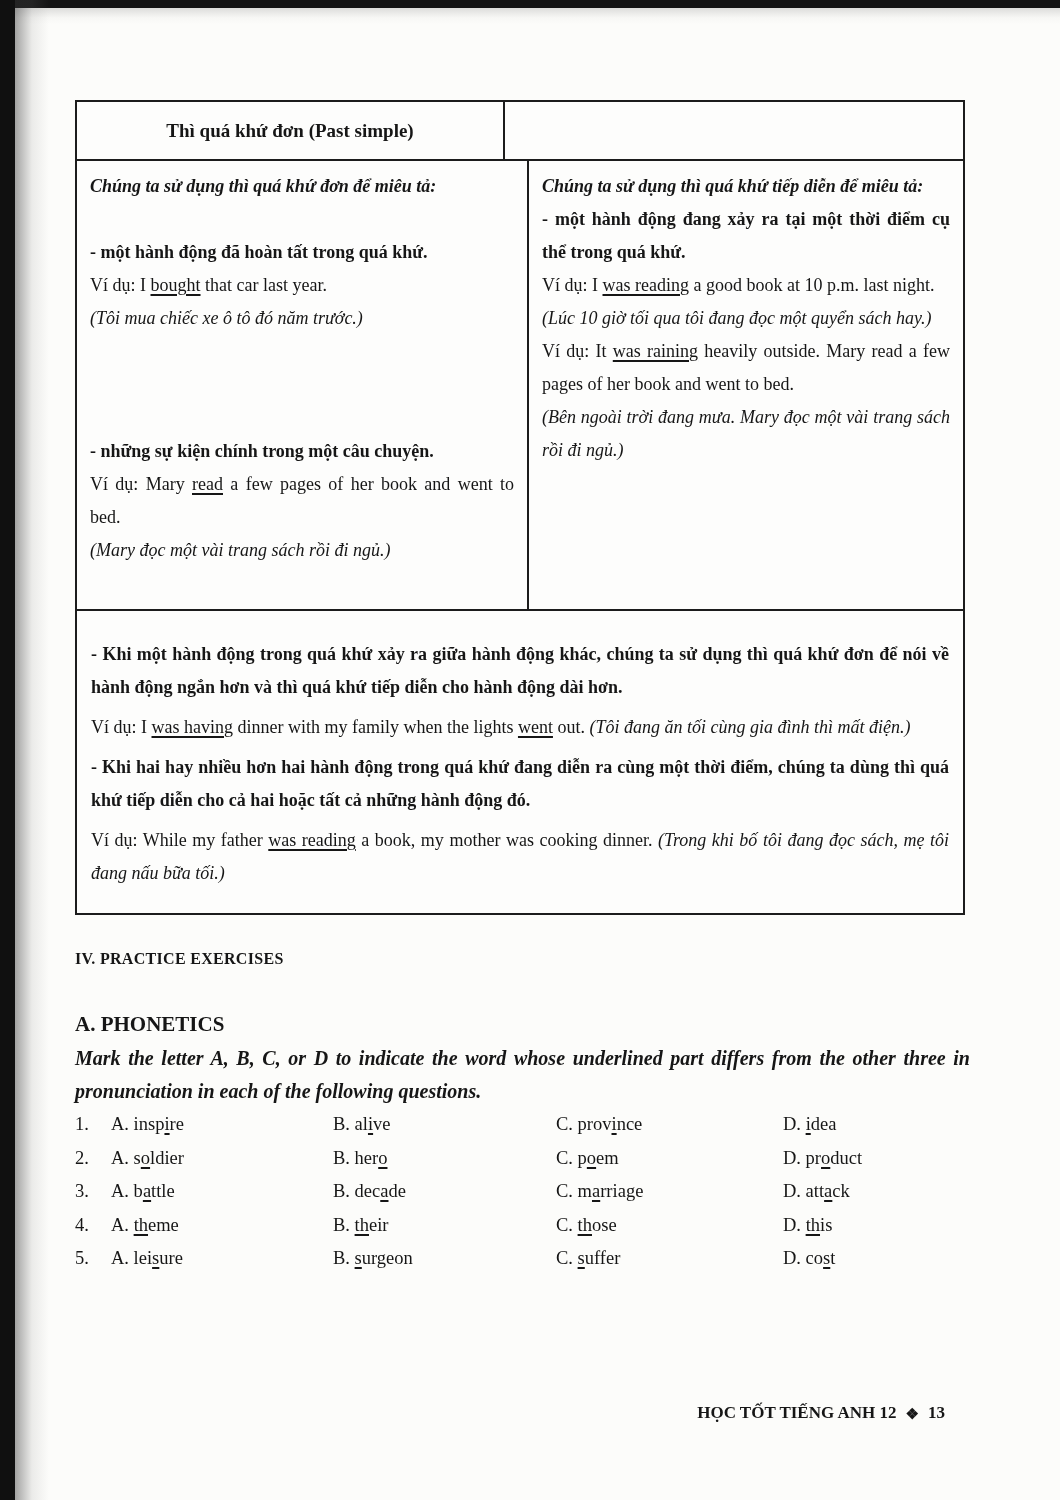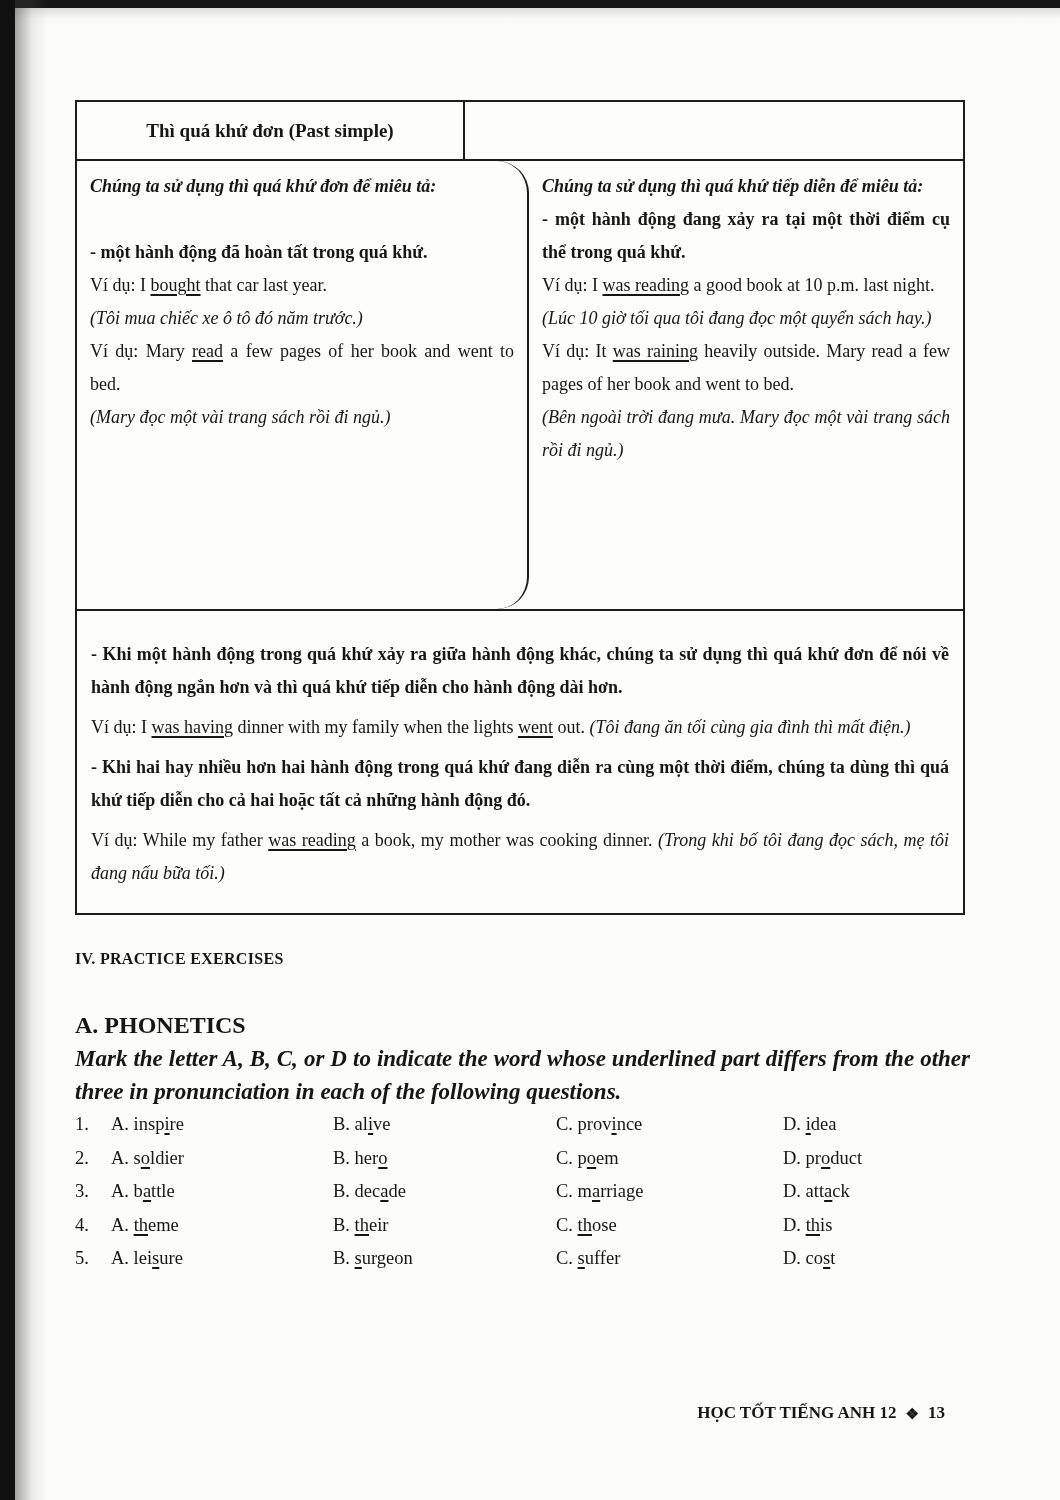--- a/index.html
+++ b/index.html
@@ -28,38 +28,38 @@
   .u  { text-decoration:underline; text-decoration-thickness:1.5px; text-underline-offset:3px; }
 
   
   .tbl {
     position:absolute; left:75px; top:100px; width:890px;
     border:2px solid #1c1c1c; font-size:18px; line-height:33px;
     background:#fdfdfc;
   }
   .tbl-header { display:flex; border-bottom:2px solid #1c1c1c; }
   .th { padding:12px 8px; font-weight:bold; font-size:19px; text-align:center; }
-  .th-left { width:388px; border-right:2px solid #1c1c1c; }
+  .th-left { width:428px; border-right:2px solid #1c1c1c; }
   .th-right { flex:1; }
 
   .tbl-body { display:flex; border-bottom:2px solid #1c1c1c; min-height:450px; }
   .td { padding:9px 13px; text-align:justify; }
-  .td-left { width:452px; border-right:2px solid #1c1c1c;border-radius:32px; }
+  .td-left { width:452px; border-right:2px solid #1c1c1c; }
   .td-right { flex:1;border-radius:22px; }
   .mb-line { margin-bottom:33px; }
   .mt-gap  { margin-top:100px; }
 
   .tbl-notes { padding:27px 14px 16px 14px; }
   .tbl-notes p { text-align:justify; margin-bottom:7px; }
 
   
   .sec  { position:absolute; left:75px; top:950px; font-size:16px; font-weight:bold; letter-spacing:0.3px; }
-  .sub  { position:absolute; left:75px; top:1012px; font-size:24px; font-weight:bold; }
+  .sub  { position:absolute; left:75px; top:1012px; font-size:21px; font-weight:bold; }
   .instr{ position:absolute; left:75px; top:1042px; width:895px;
-          font-size:23px; font-weight:bold; font-style:italic; line-height:33px; text-align:justify; }
+          font-size:20px; font-weight:bold; font-style:italic; line-height:33px; text-align:justify; }
 
   
   .questions { position:absolute; left:75px; top:1108px; width:890px; font-size:18.5px; }
   .qrow { display:flex; height:33.5px; align-items:center; }
   .qnum { width:36px; }
   .opt  { display:inline-block; }
   .optA { width:222px; }
   .optB { width:223px; }
   .optC { width:227px; }
   .optD { flex:1; }
@@ -84,20 +84,21 @@
     <div class="tbl-header">
       <div class="th th-left">Thì quá khứ đơn (Past simple)</div>
     </div>
 
     <div class="tbl-body">
       <div class="td td-left">
         <p class="bi mb-line">Chúng ta sử dụng thì quá khứ đơn để miêu tả:</p>
         <p class="b">- một hành động đã hoàn tất trong quá khứ.</p>
         <p><span>Ví dụ: I </span><span class="u">bought</span><span> that car last year.</span></p>
         <p class="it">(Tôi mua chiếc xe ô tô đó năm trước.)</p>
+        <p class="b mt-gap">- những sự kiện chính trong một câu chuyện.</p>
         <p><span>Ví dụ: Mary </span><span class="u">read</span><span> a few pages of her book and went to bed.</span></p>
         <p class="it">(Mary đọc một vài trang sách rồi đi ngủ.)</p>
       </div>
 
       <div class="td td-right">
         <p class="bi">Chúng ta sử dụng thì quá khứ tiếp diễn để miêu tả:</p>
         <p class="b">- một hành động đang xảy ra tại một thời điểm cụ thể trong quá khứ.</p>
         <p><span>Ví dụ: I </span><span class="u">was reading</span><span> a good book at 10 p.m. last night.</span></p>
         <p class="it">(Lúc 10 giờ tối qua tôi đang đọc một quyển sách hay.)</p>
         <p><span>Ví dụ: It </span><span class="u">was raining</span><span> heavily outside. Mary read a few pages of her book and went to bed.</span></p>

